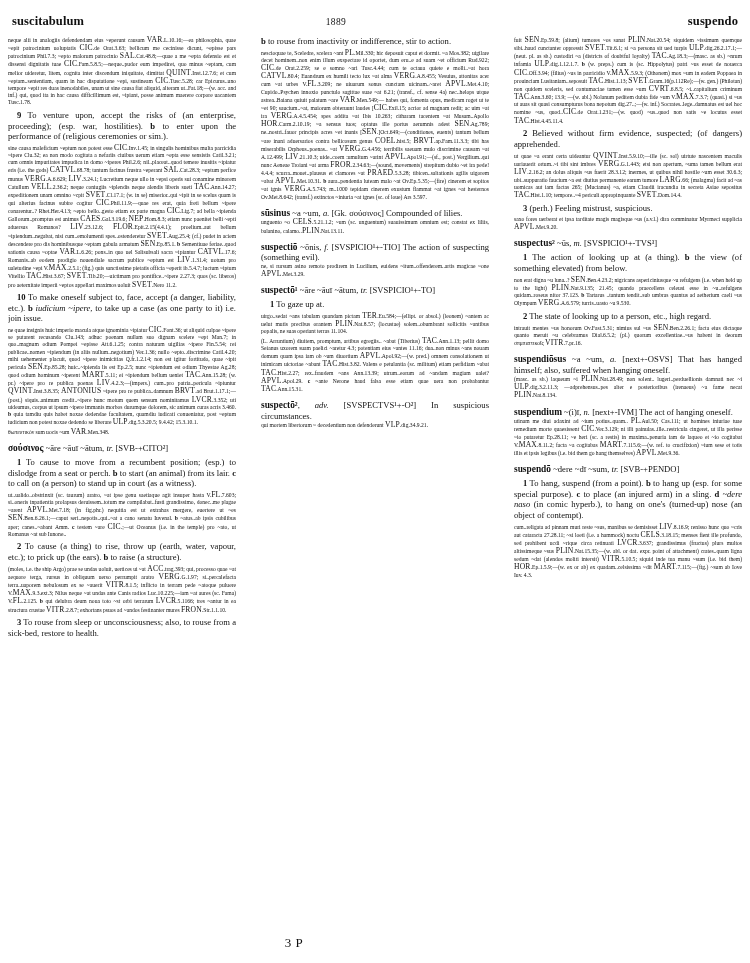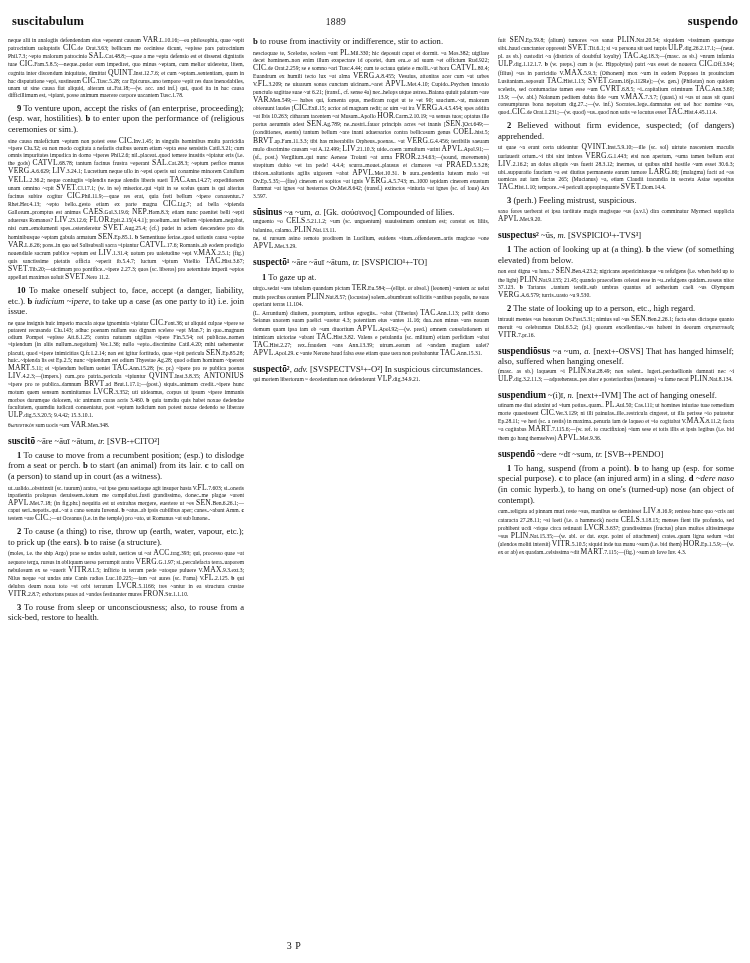--- a/index.html
+++ b/index.html
@@ -57,21 +57,21 @@
     display: flex;
     box-sizing: border-box;
     padding: 0 8px;
   }
   .col {
     width: 236px;
     box-sizing: border-box;
     overflow: hidden;
     position: relative;
   }
-  .col + .col { margin-left: 9px; }
+  .col + .col { margin-left: 25px; }
 
   
   
   .cit {
     font-size: 5.6px;
     line-height: 7.15px;
     text-align: justify;
     text-justify: inter-word;
     margin: 0 0 1.5px 0;
     hyphens: none;
@@ -107,21 +107,21 @@
   
   .cont { margin-top: 0; }
 
   
   .footer {
     position: absolute;
     bottom: 12px;
     left: 0;
     width: 708px;
     text-align: center;
-    font-size: 10px;
+    font-size: 13px;
     letter-spacing: .5px;
   }
   .footer .sig { display: inline-block; margin-left: -120px; }
 </style>
 </head>
 <body>
 
 <div class="page">
 
   <div class="runhead">
@@ -138,21 +138,21 @@
 
       <p class="def"><b>9</b> To venture upon, accept the risks of (an enterprise, proceeding); (esp. war, hostilities). <b>b</b> to enter upon the performance of (religious ceremonies or sim.).</p>
       <p class="cit">sine causa maleficium ~eptum non potest esse <span class="sc">CIC</span>.Inv.1.45; in singulis hominibus multa parricidia ~ipere Clu.32; ea non modo cogitata a nefariis ciuibus uerum etiam ~epta esse sensistis Catil.3.21; cum omnis impuritates impudica in domo ~iperes Phil.2.6; nil..placeat..quod temere inusitis ~ipiatur eris (i.e. the gods) <span class="sc">CATVL</span>.68.78; tantum facinus frustra ~eperant <span class="sc">SAL</span>.Cat.28.3; ~eptum perfice munus <span class="sc">VERG</span>.A.6.629; <span class="sc">LIV</span>.3.24.1; Lucretium neque ullo in ~epsi operis sui conamine minorem Catullum <span class="sc">VELL</span>.2.36.2; neque coniugiis ~iplendis neque alendis liberis sueti <span class="sc">TAC</span>.Ann.14.27; expeditionem unam omnino ~cpit <span class="sc">SVET</span>.Cl.17.1; (w. in se) miserior..qui ~ipit in se scelus quam is qui alterius facinus subire cogitur <span class="sc">CIC</span>.Phil.11.9;—quae res erat, quia freti bellum ~ipere conarentur..? Rhet.Her.4.13; ~epto bello..gesto etiam ex parte magna <span class="sc">CIC</span>.Lig.7; ad bella ~ipienda Gallorum..promptus est animus <span class="sc">CAES</span>.Gal.3.19.6; <span class="sc">NEP</span>.Hom.8.3; etiam nunc paenitet belli ~epti aduersus Romanos? <span class="sc">LIV</span>.23.12.6; <span class="sc">FLOR</span>.Epit.2.15(4.4.1); proelium..aut bellum ~ipiendum..negabat, nisi cum..emolumenti spes..ostenderetur <span class="sc">SVET</span>.Aug.25.4; (cf.) pudet in aciem descendere pro dis hominibusque ~eptam gabula armatum <span class="sc">SEN</span>.Ep.85.1. <b>b</b> Sementiuae feriae..quod sationis causa ~optae <span class="sc">VAR</span>.L.6.26; pons..in quo uel Salisubsali sacra ~ipiantur <span class="sc">CATVL</span>.17.6; Romanis..ab eodem prodigio nouendiale sacrum publice ~eptum est <span class="sc">LIV</span>.1.31.4; uotum pro ualetudine ~epi V.<span class="sc">MAX</span>.2.5.1; (fig.) quis sanctissime pietatis officia ~eperit ib.5.4.7; luctum ~iptum Vitellio <span class="sc">TAC</span>.Hist.3.67; <span class="sc">SVET</span>.Tib.20;—uictimam pro pontifice..~ipere 2.27.3; quos (sc. liberos) pro aeternitate imperii ~eptos appellari maximos uoluit <span class="sc">SVET</span>.Nero 11.2.</p>
 
       <p class="def"><b>10</b> To make oneself subject to, face, accept (a danger, liability, etc.). <b>b</b> <i>iudicium ~ipere</i>, to take up a case (as one party to it) i.e. join issue.</p>
       <p class="cit">ne quae insignis huic imperio macula atque ignominia ~ipiatur <span class="sc">CIC</span>.Font.36; ut aliquid culpae ~ipere se putarent recusando Clu.143; adhuc poenam nullam suo dignam scelere ~ept Man.7; in quo..magnum odium Pompei ~episse Att.6.1.25; contra naturam uigilias ~ipere Fin.5.54; rei publicae..nomen ~ipiendum (in aliis nullum..negotium) Ver.1.36; nullo ~epto..discrimine Catil.4.20; mihi uehementer placuit, quod ~ipere inimicitias Q.fr.1.2.14; non est igitur fortitudo, quae ~ipit pericula <span class="sc">SEN</span>.Ep.85.28; huic..~ipienda lis est Ep.2.5; nunc ~ipiendum est odium Thyestae Ag.28; quod odium hominum ~iperent <span class="sc">MART</span>.5.11; ei ~ipiendum bellum ueniet <span class="sc">TAC</span>.Ann.15.28; (w. pr.) ~ipere pro re publica poenas <span class="sc">LIV</span>.4.2.3;—(impers.) cum..pro patria..pericula ~ipiuntur <span class="sc">QVINT</span>.Inst.3.8.35; <span class="sc">ANTONIUS</span> ~ipere pro re publica..damnum <span class="sc">BRVT</span>.ad Brut.1.17.1;—(post.) siquis..animum credit..~ipere hunc motum quem sensum nominitamus <span class="sc">LVCR</span>.3.352; uti uideamus, corpus ut ipsum ~ipere immanis morbos durumque dolorem, sic animum curas acris 3.460. <b>b</b> quia tamdiu quis habet noxae dedendae facultatem, quamdiu iudicati conueniatur, post ~eptum iudicium non potest noxae dedendo se liberare <span class="sc">ULP</span>.dig.5.3.20.5; 9.4.42; 15.3.10.1.</p>
 
       <p class="cit">θωπευτικὸν sum uocis ~um <span class="sc">VAR</span>.Men.348.</p>
 
       <p class="entry">
-        <span class="hw">suscitō</span><span> ~āre ~āuī ~ātum, <i>tr.</i> [SVB-+CITO²]</span>
+        <span class="hw">σούσινος</span><span> ~āre ~āuī ~ātum, <i>tr.</i> [SVB-+CITO²]</span>
       </p>
 
       <p class="def"><b>1</b> To cause to move from a recumbent position; (esp.) to dislodge from a seat or perch. <b>b</b> to start (an animal) from its lair. <b>c</b> to call on (a person) to stand up in court (as a witness).</p>
       <p class="cit">ut..ualido..obstrinxit (sc. taurum) aratro, ~at ipse genu saetiaque agit insuper hasta V.<span class="sc">FL</span>.7.603; si..oneris inpatientia prolapsus deruissem..totum me compilabat..fusti grandissimo, donec..me plagae ~arent <span class="sc">APVL</span>.Met.7.18; (in fig.phr.) nequitia est ut extrahas mergere, euertere ut ~es <span class="sc">SEN</span>.Ben.6.26.1;—caput seri..nepotis..qui..~at a cano senatu Iuvenal. <b>b</b> ~atus..ab ipsis cubilibus aper; canes..~abant Amm. <b>c</b> testem ~are <span class="sc">CIC</span>.;—ut Oceanus (i.e. in the temple) pro ~ato, ut Romanus ~at sub Iunone..</p>
 
       <p class="def"><b>2</b> To cause (a thing) to rise, throw up (earth, water, vapour, etc.); to prick up (the ears). <b>b</b> to raise (a structure).</p>
       <p class="cit">(moles, i.e. the ship Argo) prae se undas uoluit, uertices ui ~at <span class="sc">ACC</span>.trag.393; qui, processo quae ~at aequore terga, rursus in obliquum uerso perrumpit aratro <span class="sc">VERG</span>.G.1.97; si..percalefacta terra..uaporem nebulosum ex se ~auerit <span class="sc">VITR</span>.8.1.5; inflicto in terram pede ~atoque puluere V.<span class="sc">MAX</span>.9.3.ext.3; Nilus neque ~at undas ante Canis radios Luc.10.225;—iam ~at aures (sc. Fama) V.<span class="sc">FL</span>.2.125. <b>b</b> qui delubra deum noua toto ~st orbi terrarum <span class="sc">LVCR</span>.5.1166; tres ~antur in ea structura crustae <span class="sc">VITR</span>.2.8.7; exhortans psuos ad ~andos festinanter mures <span class="sc">FRON</span>.Str.1.1.10.</p>
 
       <p class="def"><b>3</b> To rouse from sleep or unconsciousness; also, to rouse from a sick-bed, restore to health.</p>
     </div>
@@ -160,20 +160,23 @@
     <div class="col">
 
       <p class="def cont noindent"><b>b</b> to rouse from inactivity or indifference, stir to action.</p>
       <p class="cit">nescioquae te, Sceledre, scelera ~ant <span class="sc">PL</span>.Mil.330; hic deposuit caput et dormit. ~a Mos.382; uigilare decet hominem..non enim illum exspectare id oportet, dum eru..e ad suam ~et officium Rud.922; <span class="sc">CIC</span>.de Orat.2.259; se e somno ~ari Tusc.4.44; cum te octaua quiete e molli..~at hora <span class="sc">CATVL</span>.80.4; Euandrum ex humili tecto lux ~at alma <span class="sc">VERG</span>.A.8.455; Vesuius, attonitas acer cum ~at urbes V.<span class="sc">FL</span>.3.209; ne uiuarum sonus cunctam uicinam..~aret <span class="sc">APVL</span>.Met.4.10; Cupido..Psychen innoxio punctulo sagittae suae ~at 6.21; (transf., cf. sense 4a) nec..helops utque astrea..Baiana quiuit palatum ~are <span class="sc">VAR</span>.Men.549;— habes qui, fomenta opus, medicam roget ut te ~et 90; saucium..~at, maiorum obteruunt laudes [<span class="sc">CIC</span>.Exil.15; acrior ad magnam redit; ac uim ~at ira <span class="sc">VERG</span>.A.4.5.454; spes addita ~at Ibis 10.263; citharam tacentem ~at Musam..Apollo <span class="sc">HOR</span>.Carm.2.10.19; ~a sensus tuos; optatus ille portus aerumnis adest <span class="sc">SEN</span>.Ag.789; ne..nostri..fauor principis acres ~et inanis [<span class="sc">SEN</span>.]Oct.649;—(conditiones, euents) tantum bellum ~are inani aduersarios contra bellicosum genus <span class="sc">COEL</span>.hist.5; <span class="sc">BRVT</span>.ap.Fam.11.3.3; tibi has miserabilis Orpheus..poenas.. ~at <span class="sc">VERG</span>.G.4.456; terribilis saeuam mulo discrimine causam ~at A.12.499; <span class="sc">LIV</span>.21.10.3; uide..coem :umultum ~arint <span class="sc">APVL</span>.Apol.91;—(sf., post.) Vergilium..qui nunc Aeneae Troiani ~at arma <span class="sc">FROR</span>.2.34.63;—(sound, movements) strepitum dubio ~et ira pede! 4.4.4; scurra..mouet..plausus et clamores ~at <span class="sc">PRAED</span>.5.3.28; tibicen..saltationis agilis uigorem ~abat <span class="sc">APVL</span>.Met.10.31. <b>b</b> aura..pendentia luteam malo ~at Ov.Ep.5.35;—(fire) cinerem et sopitos ~at ignis <span class="sc">VERG</span>.A.5.743; m..1000 tepidam cinerem exustum flammat ~at ignes ~at hesternos Ov.Met.8.642; (transf.) extinctos ~iniuria ~at ignes (sc. of loue) Ars 3.597.</p>
 
       <p class="entry">
         <span class="hw">sūsinus</span><span> ~a ~um, <i>a.</i> [Gk. σούσινος] Compounded of lilies.</span>
       </p>
       <p class="cit">unguento ~o <span class="sc">CELS</span>.5.21.1.2; ~um (sc. unguentum) suauissimum omnium est; constat ex liliis, balanino, calamo..<span class="sc">PLIN</span>.Nat.13.11.</p>
 
+      <p class="entry">
+        <span class="hw">suspectiō</span><span> ~ōnis, <i>f.</i> [SVSPICIO¹+-TIO] The action of suspecting (something evil).</span>
+      </p>
       <p class="cit">ne, si rursum asino remoto prodirem in Lucilium, euidens ~itum..offenderem..artis magicae ~one <span class="sc">APVL</span>.Met.3.29.</p>
 
       <p class="entry">
         <span class="hw">suspectō¹</span><span> ~āre ~āuī ~ātum, <i>tr.</i> [SVSPICIO¹+-TO]</span>
       </p>
 
       <p class="def"><b>1</b> To gaze up at.</p>
       <p class="cit">uirgo..sedat ~ans tabulam quandam pictam <span class="sc">TER</span>.Eu.584;—(ellipt. or absol.) (leonem) ~antem ac uelut mutis precibus orantem <span class="sc">PLIN</span>.Nat.8.57; (locustae) solem..obumbrant sollicitis ~antibus popalis, ne suas operiant terras 11.104.</p>
 
       <p class="cit">(L. Arruntium) diuitem, promptum, artibus egregiis.. ~abat (Tiberius) <span class="sc">TAC</span>.Ann.1.13; pellit domo Seianus uxorem suam paelici ~aretur 4.3; potentiam eius ~antes 11.16; dua..non minus ~ans nouam domum quam ipsa iam ob ~um diuortium <span class="sc">APVL</span>.Apol.92;—(w. pred.) omnem consolationem ut inimicam uictoriae ~abant <span class="sc">TAC</span>.Hist.3.82. Valens e petulantia (sc. militum) etiam perfidiam ~abat <span class="sc">TAC</span>.Hist.2.27; rex..fraudem ~ans Ann.13.39; utrum..eorum ad ~andam magiam ualet? <span class="sc">APVL</span>.Apol.29. <b>c</b> ~ante Nerone haud falsa esse etiam quae uera non probabantur <span class="sc">TAC</span>.Ann.15.31.</p>

